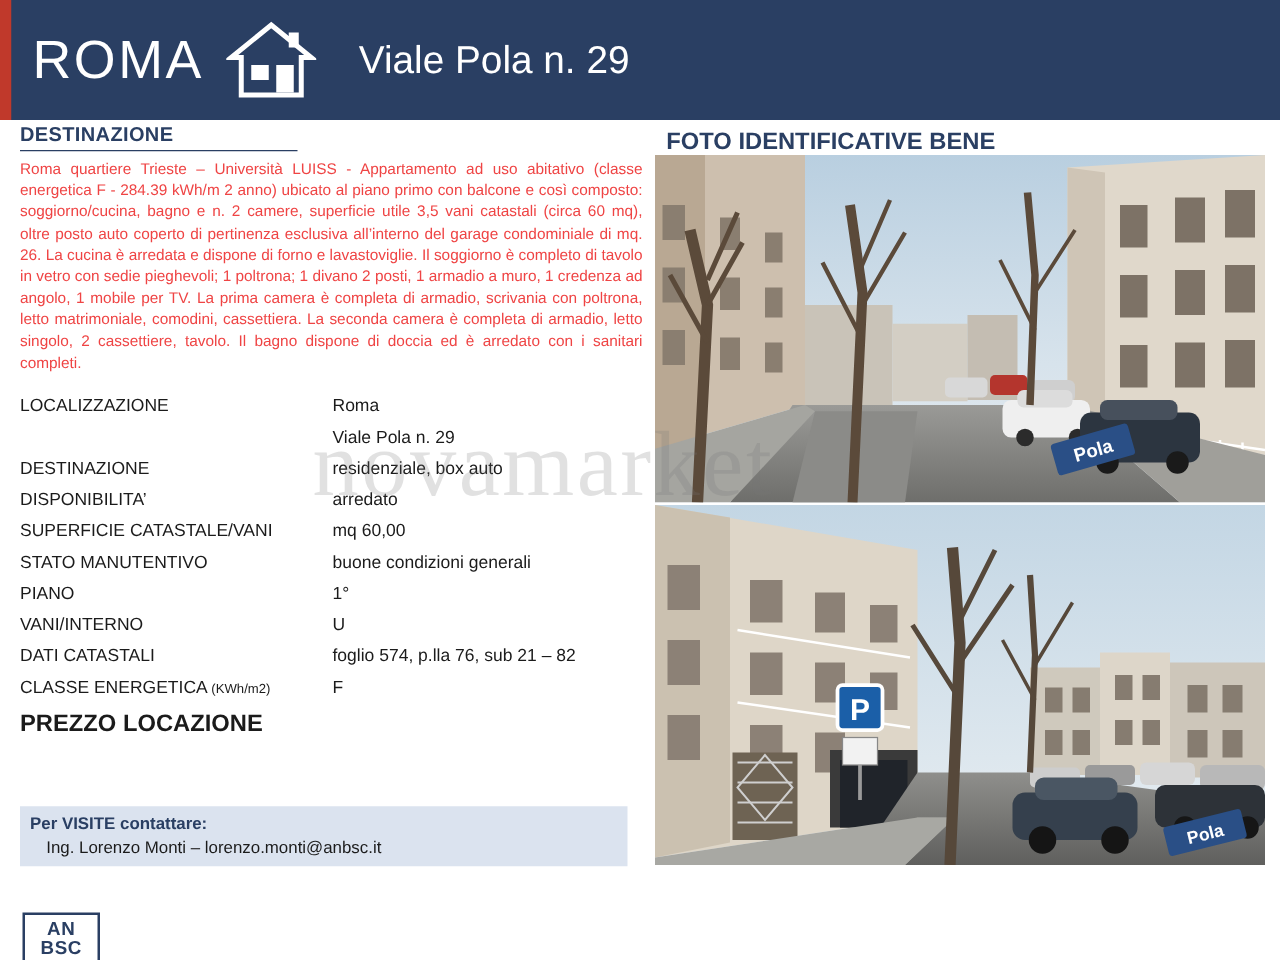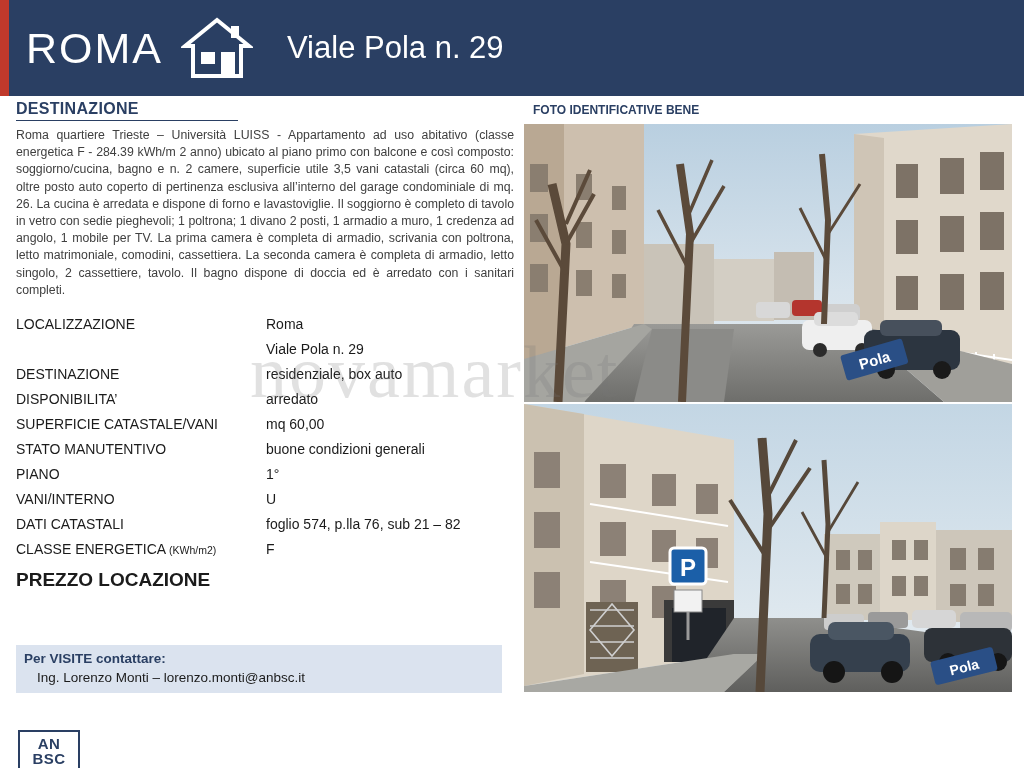--- a/index.html
+++ b/index.html
@@ -64,21 +64,21 @@
     font-size: 16px;
     font-weight: bold;
     letter-spacing: .3px;
     padding-bottom: 2px;
     display: inline-block;
     border-bottom: 1px solid #2a3f63;
     width: 222px;
   }
   .description {
     margin-top: 6px;
-    color: #404040;
+    color: #ef4444;
     font-size: 12.3px;
     line-height: 17.2px;
     text-align: justify;
     width: 498px;
   }
 
   
   .specs {
     margin-top: 12px;
     width: 500px;
@@ -164,21 +164,21 @@
     letter-spacing: .5px;
     margin-top: 20px;
   }
 
   
   .photos-title {
     position: absolute;
     left: 533px;
     top: 103px;
     color: #2a3f63;
-    font-size: 12px;
+    font-size: 19px;
     font-weight: bold;
   }
   .photo {
     position: absolute;
     left: 524px;
     width: 488px;
     overflow: hidden;
   }
   .photo-top {
     top: 124px;

